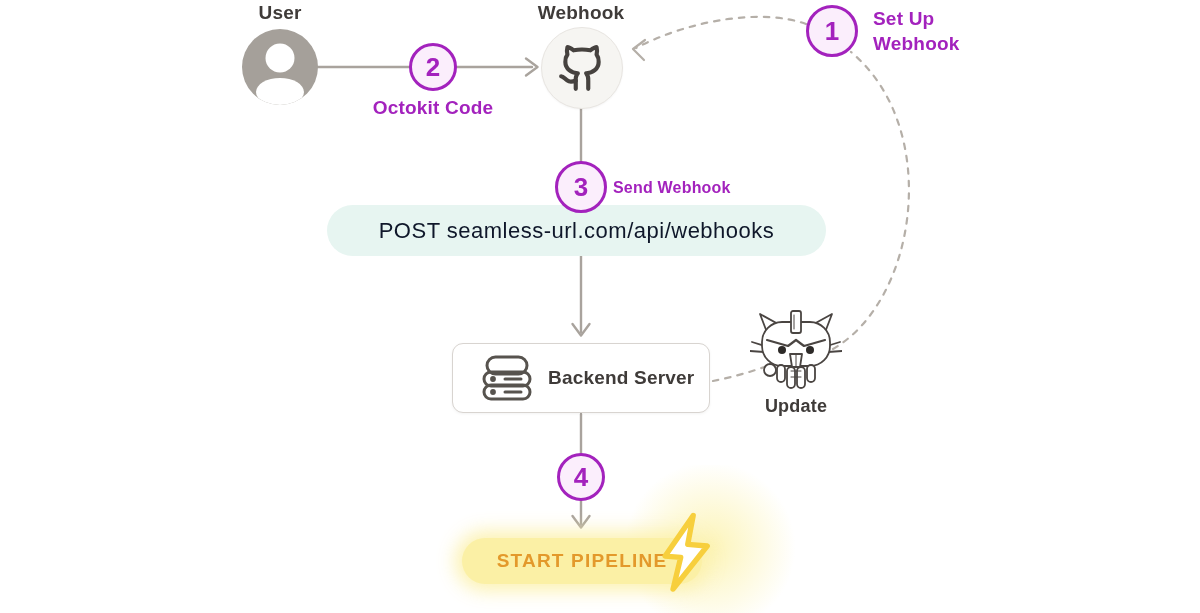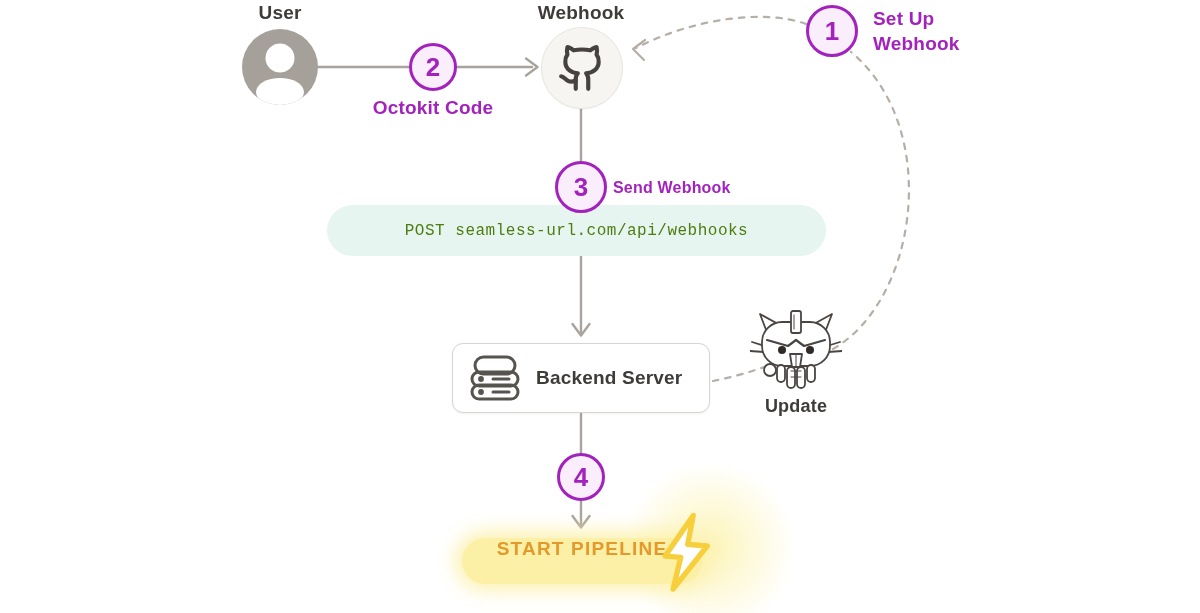--- a/index.html
+++ b/index.html
@@ -23,32 +23,32 @@
   .github-circle{
     position:absolute;left:541px;top:27px;width:80px;height:80px;border-radius:50%;
     background:#f6f5f2;border:1px solid #e8e5e1;box-shadow:0 1px 2px rgba(0,0,0,.04);
     display:flex;align-items:center;justify-content:center;z-index:4;
   }
   .endpoint-pill{
     position:absolute;left:327px;top:205px;width:499px;height:51px;border-radius:26px;
     background:#e7f5f1;display:flex;align-items:center;justify-content:center;z-index:3;
   }
   .endpoint-text{
-    font-family:Liberation Mono, monospace;
-    font-size:16px;color:#4d7c0f;letter-spacing:.5px;
+    font-family:Liberation Sans, sans-serif;
+    font-size:22px;color:#0f172a;letter-spacing:.5px;
   }
   .backend-box{
     position:absolute;left:452px;top:343px;width:258px;height:70px;border-radius:11px;
     background:#ffffff;border:1.5px solid #d8d4d0;box-shadow:0 1px 3px rgba(0,0,0,.05);
-    display:flex;align-items:center;padding-left:16px;box-sizing:border-box;gap:15px;z-index:4;
+    display:flex;align-items:center;padding-left:28px;box-sizing:border-box;gap:15px;z-index:4;
   }
   .backend-label{font-size:19px;font-weight:bold;color:#3f3b39;letter-spacing:.2px;}
   .start-pill{
     position:absolute;left:462px;top:538px;width:240px;height:46px;border-radius:23px;
-    background:#fbf0a5;display:flex;align-items:flex-start;justify-content:center;z-index:4;
+    background:#fbf0a5;display:flex;align-items:center;justify-content:center;z-index:4;
     box-shadow:0 0 18px 7px rgba(251,240,166,.85);
   }
   .start-label{font-size:19px;font-weight:bold;color:#e3992b;letter-spacing:1.2px;}
   .bolt-glow{
     position:absolute;left:615px;top:465px;width:190px;height:165px;z-index:3;
     background:radial-gradient(circle at 50% 50%, rgba(252,243,176,.9) 0%, rgba(252,243,176,0) 68%);
   }
   .wires{position:absolute;left:0;top:0;z-index:1;}
   .octokit-wrap{position:absolute;left:750px;top:309px;width:92px;height:92px;z-index:5;}
   .octokit-label{position:absolute;left:736px;top:396px;width:120px;font-size:18px;z-index:5;}

